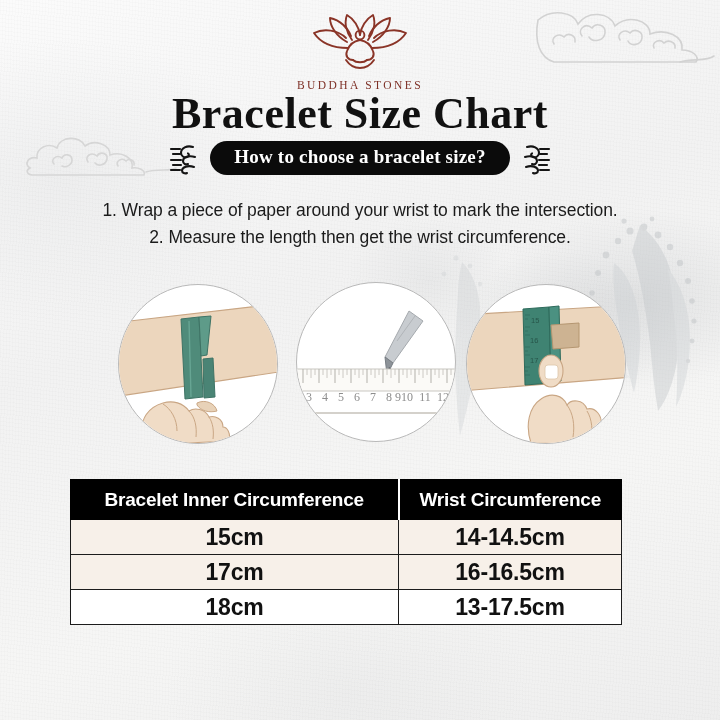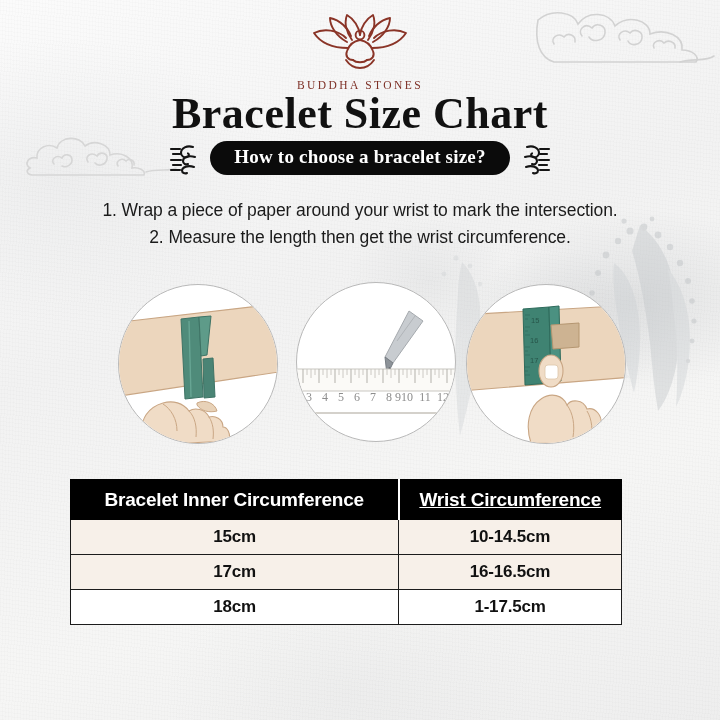--- a/index.html
+++ b/index.html
@@ -158,25 +158,25 @@
   .size-table thead th {
     background: #000000;
     color: #ffffff;
     font-family: "Liberation Sans", sans-serif;
     font-weight: 700;
     font-size: 19px;
     height: 40px;
     border-color: #000000;
     letter-spacing: -0.2px;
   }
-  .size-table thead th + th { border-left: 2px solid #ffffff; text-decoration: underline; }
+  .size-table thead th + th { border-left: 2px solid #ffffff; }
   .size-table tbody td {
     font-family: "Liberation Sans", sans-serif;
     font-weight: 700;
-    font-size: 17px;
+    font-size: 23px;
     height: 35px;
     color: #111111;
     border-color: #1c1c1c;
     letter-spacing: -0.2px;
   }
   .size-table tbody tr.alt td { background: #f7f0e9; }
   .size-table tbody tr.plain td { background: #ffffff; }
   .col-a { width: 328px; }
 </style>
 </head>
@@ -413,27 +413,27 @@
     <table class="size-table">
       <thead>
         <tr>
           <th class="col-a">Bracelet Inner Circumference</th>
           <th>Wrist Circumference</th>
         </tr>
       </thead>
       <tbody>
         <tr class="alt">
           <td class="col-a">15cm</td>
-          <td>10-14.5cm</td>
+          <td>14-14.5cm</td>
         </tr>
         <tr class="alt">
           <td class="col-a">17cm</td>
           <td>16-16.5cm</td>
         </tr>
         <tr class="plain">
           <td class="col-a">18cm</td>
-          <td>1-17.5cm</td>
+          <td>13-17.5cm</td>
         </tr>
       </tbody>
     </table>
 
   </div>
 </div>
 
 </body></html>

